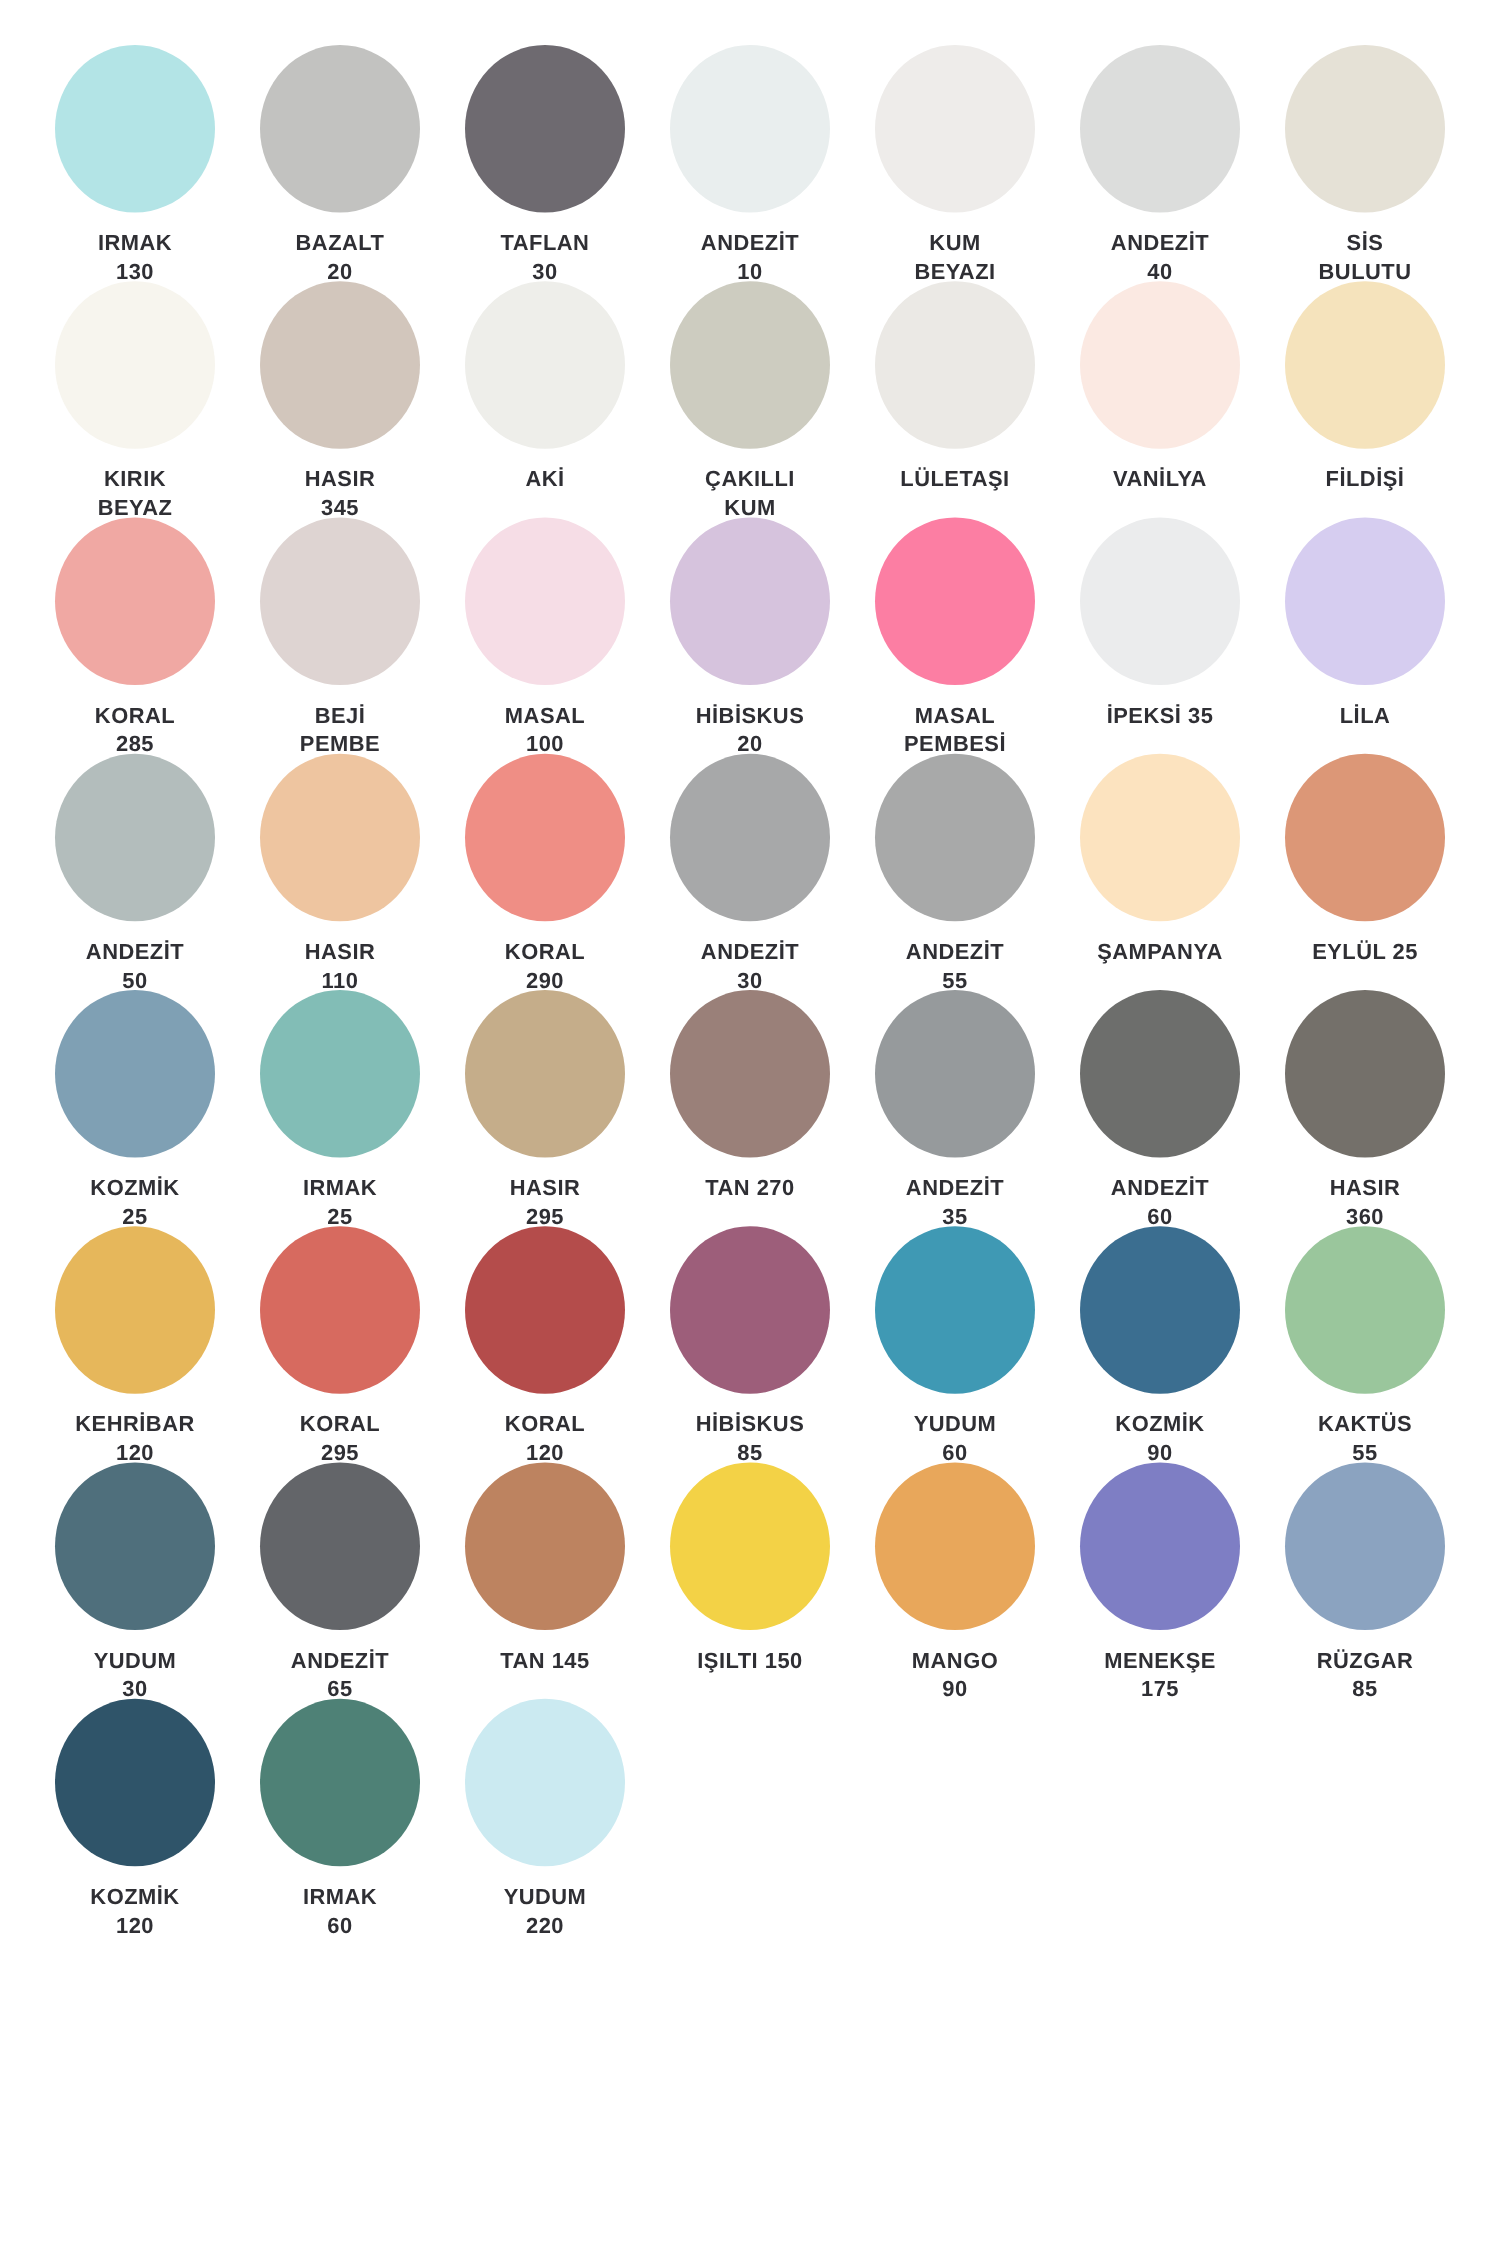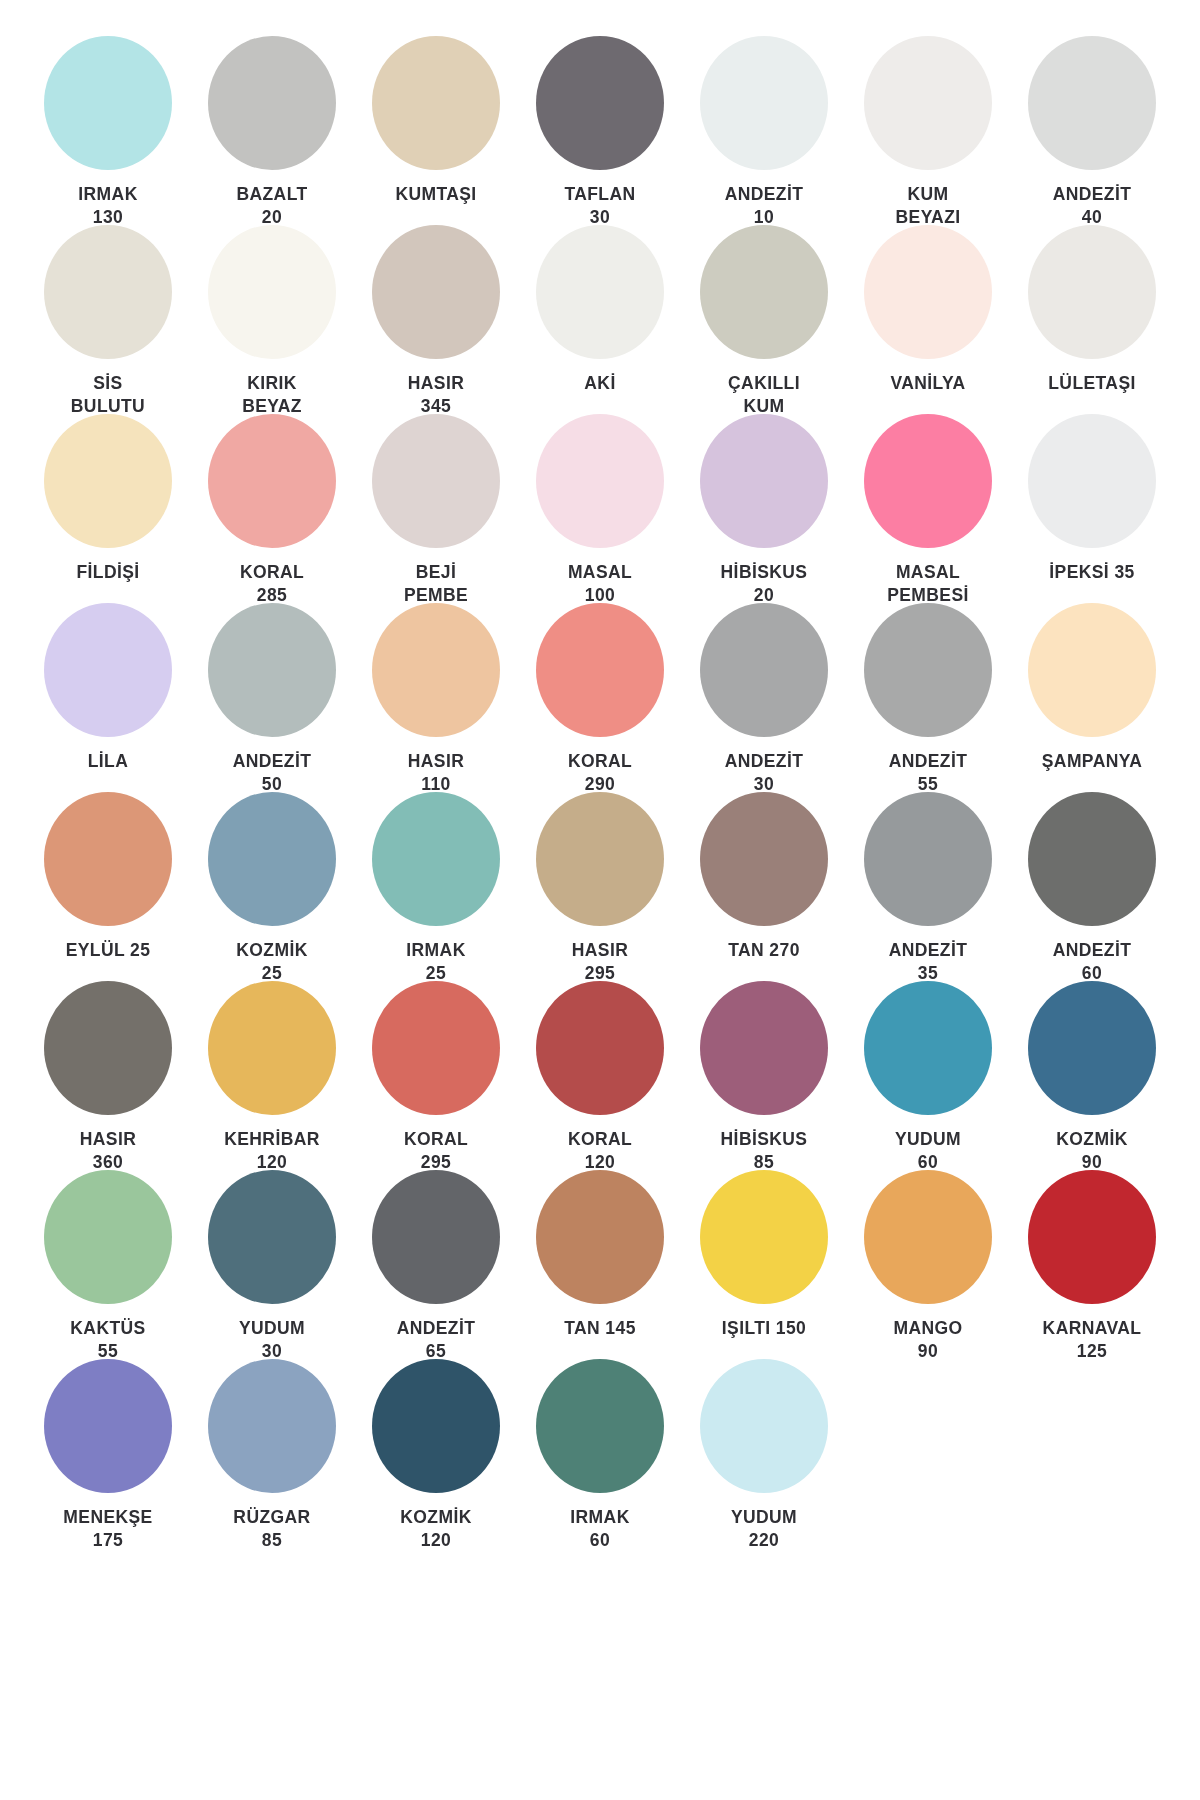--- a/index.html
+++ b/index.html
@@ -65,24 +65,20 @@
         <div class="swatch-disc" style="background-color: rgb(179, 228, 230);"></div>
         <div class="swatch-label">IRMAK
 130</div>
       </div>
       <div class="swatch-cell">
         <div class="swatch-disc" style="background-color: rgb(194, 194, 192);"></div>
         <div class="swatch-label">BAZALT
 20</div>
       </div>
       <div class="swatch-cell">
-        <div class="swatch-disc" style="background-color: rgb(224, 208, 182);"></div>
-        <div class="swatch-label">KUMTAŞI</div>
-      </div>
-      <div class="swatch-cell">
         <div class="swatch-disc" style="background-color: rgb(110, 106, 112);"></div>
         <div class="swatch-label">TAFLAN
 30</div>
       </div>
       <div class="swatch-cell">
         <div class="swatch-disc" style="background-color: rgb(233, 238, 238);"></div>
         <div class="swatch-label">ANDEZİT
 10</div>
       </div>
       <div class="swatch-cell">
@@ -113,26 +109,26 @@
       <div class="swatch-cell">
         <div class="swatch-disc" style="background-color: rgb(238, 238, 234);"></div>
         <div class="swatch-label">AKİ</div>
       </div>
       <div class="swatch-cell">
         <div class="swatch-disc" style="background-color: rgb(205, 204, 192);"></div>
         <div class="swatch-label">ÇAKILLI
 KUM</div>
       </div>
       <div class="swatch-cell">
+        <div class="swatch-disc" style="background-color: rgb(235, 233, 229);"></div>
+        <div class="swatch-label">LÜLETAŞI</div>
+      </div>
+      <div class="swatch-cell">
         <div class="swatch-disc" style="background-color: rgb(251, 233, 226);"></div>
         <div class="swatch-label">VANİLYA</div>
-      </div>
-      <div class="swatch-cell">
-        <div class="swatch-disc" style="background-color: rgb(235, 233, 229);"></div>
-        <div class="swatch-label">LÜLETAŞI</div>
       </div>
       <div class="swatch-cell">
         <div class="swatch-disc" style="background-color: rgb(245, 227, 188);"></div>
         <div class="swatch-label">FİLDİŞİ</div>
       </div>
       <div class="swatch-cell">
         <div class="swatch-disc" style="background-color: rgb(240, 168, 163);"></div>
         <div class="swatch-label">KORAL
 285</div>
       </div>
@@ -281,25 +277,20 @@
         <div class="swatch-label">TAN 145</div>
       </div>
       <div class="swatch-cell">
         <div class="swatch-disc" style="background-color: rgb(243, 210, 70);"></div>
         <div class="swatch-label">IŞILTI 150</div>
       </div>
       <div class="swatch-cell">
         <div class="swatch-disc" style="background-color: rgb(232, 167, 91);"></div>
         <div class="swatch-label">MANGO
 90</div>
-      </div>
-      <div class="swatch-cell">
-        <div class="swatch-disc" style="background-color: rgb(193, 39, 47);"></div>
-        <div class="swatch-label">KARNAVAL
-125</div>
       </div>
       <div class="swatch-cell">
         <div class="swatch-disc" style="background-color: rgb(126, 126, 196);"></div>
         <div class="swatch-label">MENEKŞE
 175</div>
       </div>
       <div class="swatch-cell">
         <div class="swatch-disc" style="background-color: rgb(139, 163, 192);"></div>
         <div class="swatch-label">RÜZGAR
 85</div>

